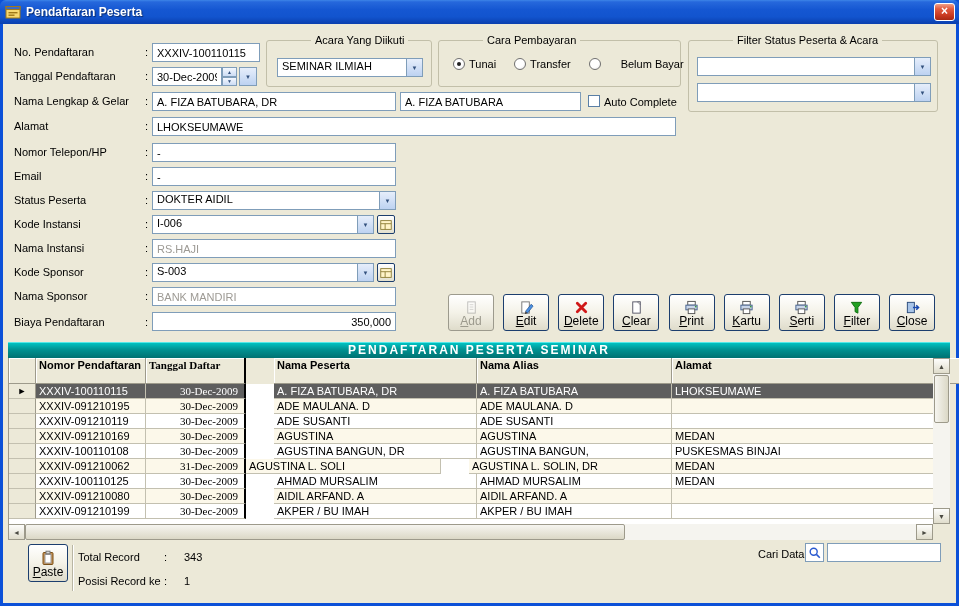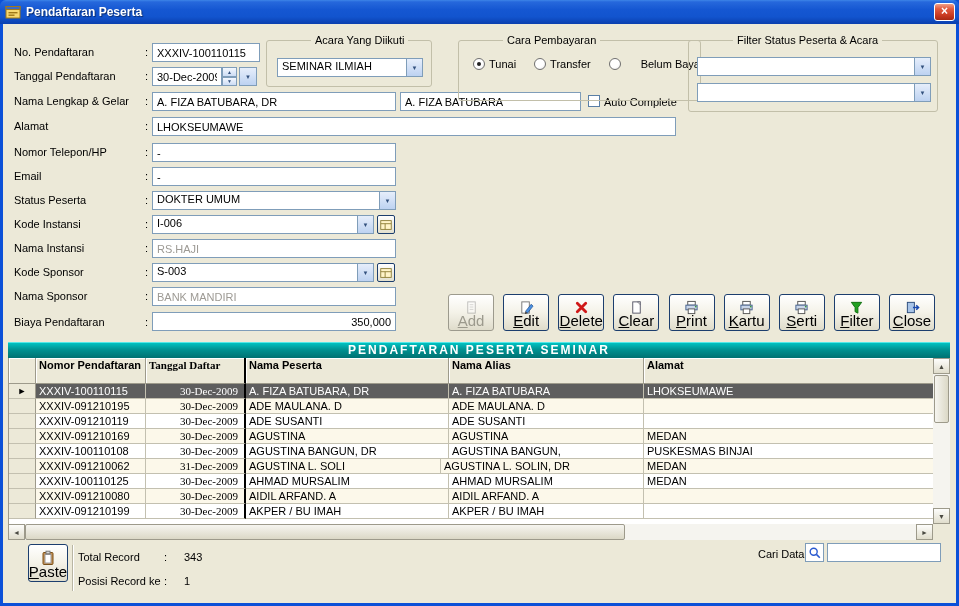--- a/index.html
+++ b/index.html
@@ -29,37 +29,37 @@
   .checkbox { display:inline-block; width:12px; height:12px; border:1px solid #5A7FA6; background:#fff; cursor:pointer; }
   .smallbtn { position:absolute; width:18px; height:19px; border:1px solid #1C3E6E; border-radius:2px;
     background:linear-gradient(#FEFEFE,#E3E0CE); display:flex; align-items:center; justify-content:center; cursor:pointer; }
   .spin { position:absolute; width:15px; height:19px; display:flex; flex-direction:column; }
   .spin span { flex:1; border:1px solid #7F9DB9; background:linear-gradient(#F4F8FE,#CCDCF4); font-size:5px; color:#33517E;
     display:flex; align-items:center; justify-content:center; cursor:pointer; }
   .btnrow { position:absolute; left:448px; top:294px; width:487px; height:38px; display:flex; justify-content:space-between; }
   .xbtn { width:46px; height:37px; border:1px solid #1C3E6E; border-radius:3px;
     background:linear-gradient(180deg,#FFFFFF 0%,#F4F2E8 50%,#DFDCCB 100%);
     display:flex; flex-direction:column; align-items:center; justify-content:center; gap:1px; cursor:pointer; }
-  .xbtn .xlbl { font-size:15px; line-height:10px; display:block; }
+  .xbtn .xlbl { font-size:12px; line-height:10px; display:block; }
   .xbtn .xlbl::first-letter { text-decoration:underline; }
   .xbtn.disabled { border-color:#9C9A8D; }
   .xbtn.disabled .xlbl { color:#9C9A8D; }
   .xbtn.disabled svg { opacity:.45; }
   .tbl-title { position:absolute; left:8px; top:342px; width:942px; height:16px;
     background:linear-gradient(180deg,#00C2C2,#009191 45%,#007272); border-top:1px solid #55E8E8;
     color:#fff; font-weight:bold; font-size:12px; letter-spacing:2px; text-align:center; line-height:15px; }
   .tbl-header { position:absolute; left:8px; top:358px; width:925px; height:26px; display:flex; border-left:1px solid #9D9A8B; }
   .gc { border-right:1px solid #C3C0B0; border-bottom:1px solid #C3C0B0; padding:0 3px; white-space:nowrap; overflow:hidden; }
   .tbl-header .gc { background:#ECE9D8; font-weight:bold; border-right:1px solid #9D9A8B; border-bottom:1px solid #9D9A8B;
     box-shadow:inset 1px 1px 0 #fff; white-space:normal; line-height:12px; padding-top:1px; }
   .gc-sel { width:27px; flex:none; background:#ECE9D8; border-right:1px solid #9D9A8B; text-align:center; padding:0; font-size:9px; line-height:14px; }
   .gc-nomor { width:110px; flex:none; }
   .gc-tanggal { width:100px; flex:none; border-right:2px solid #000; text-align:right; padding-right:6px;font-family:Liberation Serif, serif; }
   .tbl-header .gc-tanggal { text-align:left; border-right:2px solid #000; }
-  .gc-nama { width:203px; flex:none; }
+  .gc-nama { width:203px; flex:none;margin-left:28px; }
   .gc-alias { width:195px; flex:none; }
   .gc-alamat { width:290px; flex:none; border-right:none; }
   .grid-rows { position:absolute; left:8px; top:384px; width:925px; height:140px; background:#fff; overflow:hidden; border-left:1px solid #9D9A8B; }
   .grid-row { display:flex; height:15px; line-height:14px; }
   .grid-row.alt .gc:not(.gc-sel) { background:#FCF8EA; }
   .grid-row.selected .gc:not(.gc-sel) { background:#5E5E5E; color:#fff; }
   .vsb { position:absolute; left:933px; top:358px; width:17px; height:166px; background:#F5F4EF; }
   .hsb { position:absolute; left:8px; top:524px; width:925px; height:16px; background:#F5F4EF; }
   .sbtn { position:absolute; width:17px; height:16px; border:1px solid #9D9A8B; background:linear-gradient(#FDFDFB,#E0DDCC);
     font-size:7px; color:#4A4A42; display:flex; align-items:center; justify-content:center; cursor:pointer; }
@@ -152,21 +152,21 @@
   <input class="tbx" style="left: 152px; top: 92px; width: 244px;" value="A. FIZA BATUBARA, DR">
   <input class="tbx" style="left: 400px; top: 92px; width: 181px;" value="A. FIZA BATUBARA">
   <span class="checkbox" style="position:absolute;left:588px;top:95px"></span>
   <span class="sb-lbl" style="left:604px;top:96px">Auto Complete</span>
 
   <input class="tbx" style="left: 152px; top: 117px; width: 524px;" value="LHOKSEUMAWE">
   <input class="tbx" style="left: 152px; top: 143px; width: 244px;" value="-">
   <input class="tbx" style="left: 152px; top: 167px; width: 244px;" value="-">
 
   <div class="combo" style="left:152px;top:191px;width:244px">
-    <span class="combo-txt">DOKTER UMUM</span>
+    <span class="combo-txt">DOKTER AIDIL</span>
     <span class="combo-arrow">▼</span>
   </div>
 
   <div class="combo" style="left:152px;top:215px;width:222px">
     <span class="combo-txt">I-006</span>
     <span class="combo-arrow">▼</span>
   </div>
   <div class="smallbtn" style="left:377px;top:215px">
     <svg width="14" height="14" viewBox="0 0 16 16">
         <rect x="2" y="3" width="12" height="10" fill="#FFF4C8" stroke="#8A7A30"></rect>
@@ -190,21 +190,21 @@
   <input class="tbx num" style="left: 152px; top: 312px; width: 244px;" value="350,000">
 
   <div class="grp" style="left:266px;top:40px;width:166px;height:47px">
     <span class="grp-title">Acara Yang Diikuti</span>
     <div class="combo" style="left:10px;top:17px;width:146px">
       <span class="combo-txt">SEMINAR ILMIAH</span>
       <span class="combo-arrow">▼</span>
     </div>
   </div>
 
-  <div class="grp" style="left:458px;top:40px;width:243px;height:61px">
+  <div class="grp" style="left:438px;top:40px;width:243px;height:47px">
     <span class="grp-title">Cara Pembayaran</span>
     <div style="position:absolute;left:14px;top:17px;display:flex;gap:18px;align-items:center;white-space:nowrap">
       <label style="display:flex;align-items:center;gap:4px">
           <span class="radio on"></span>
           <span>Tunai</span>
         </label>
       <label style="display:flex;align-items:center;gap:4px">
           <span class="radio"></span>
           <span>Transfer</span>
         </label>

